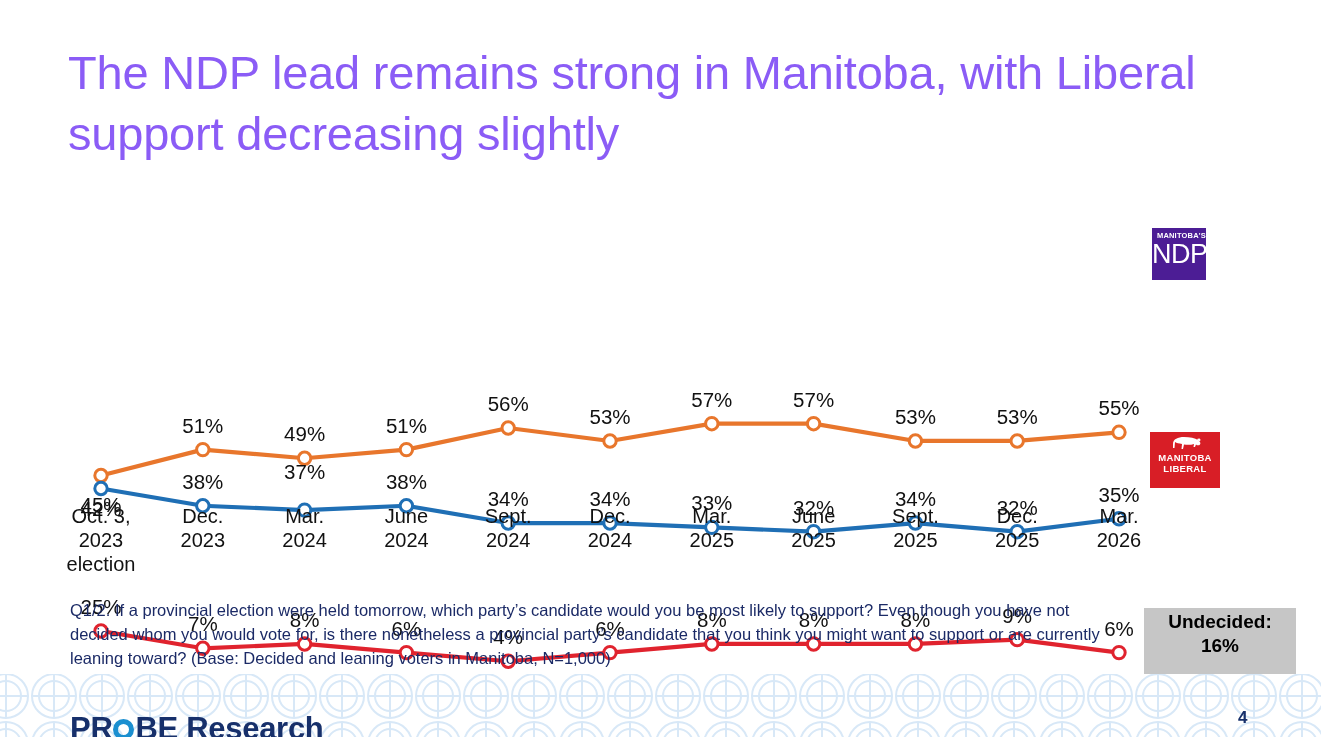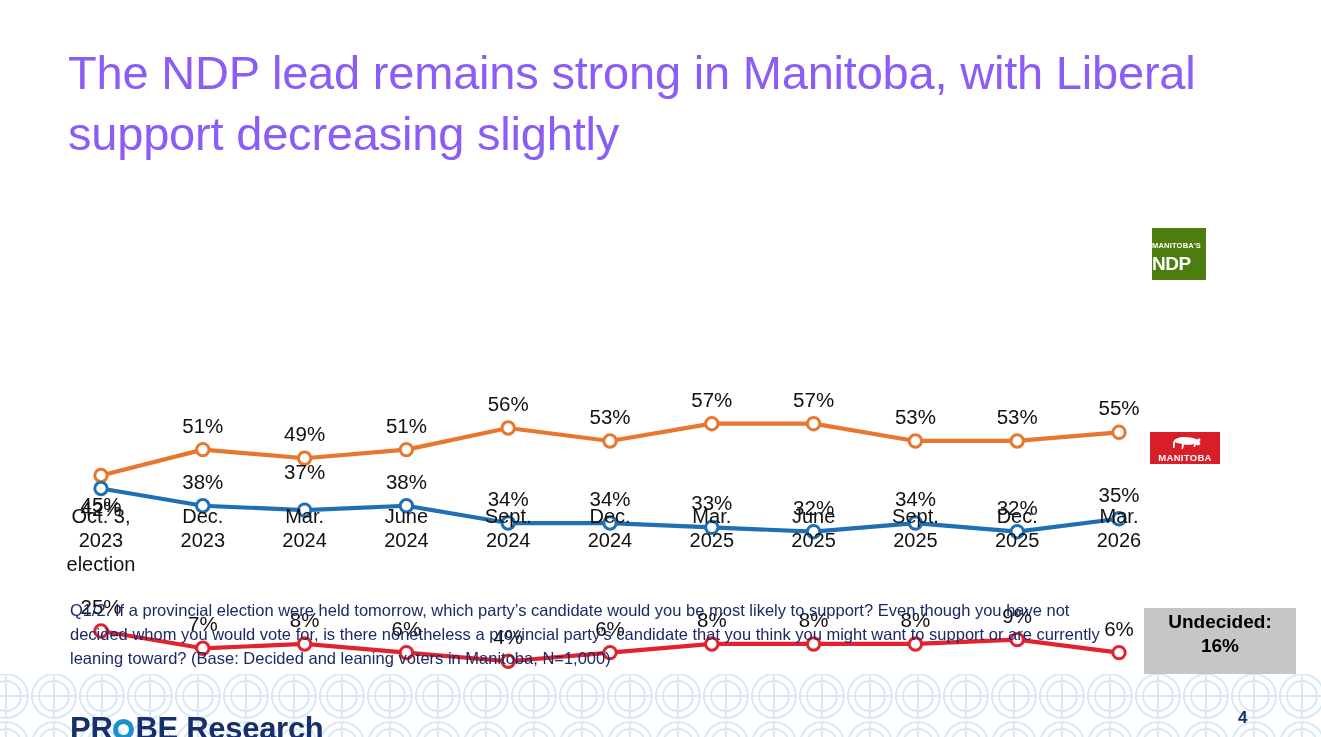--- a/index.html
+++ b/index.html
@@ -31,35 +31,35 @@
   
   .xaxis{position:absolute;left:0;top:300px;width:1321px;height:80px;}
   .xtick{
     position:absolute;transform:translateX(-50%);
     text-align:center;font-size:20px;line-height:24px;color:#111;white-space:nowrap;
   }
 
   
   .logo{position:absolute;}
   .ndp-logo{
-    left:1152px;top:228px;width:54px;height:52px;background:#4d7c0f;
-    color:#fff;text-align:left;box-sizing:border-box;padding-top:13px;
+    left:1152px;top:228px;width:54px;height:52px;background:#4c1d95;
+    color:#fff;text-align:right;box-sizing:border-box;padding-top:3px;
   }
   .ndp-logo .sm{font-size:7.5px;font-weight:bold;letter-spacing:0.2px;line-height:9px;}
-  .ndp-logo .lg{font-size:19px;font-weight:bold;line-height:28px;letter-spacing:-0.5px;}
+  .ndp-logo .lg{font-size:27px;font-weight:normal;line-height:28px;letter-spacing:-0.5px;}
 
   .pc-logo{left:1152px;top:318px;width:160px;height:50px;}
   .pc-logo .mark{position:absolute;left:0;top:2px;width:46px;height:44px;}
   .pc-logo .txt{position:absolute;left:50px;top:7px;}
   .pc-logo .t1{font-size:13.5px;font-weight:bold;color:#17306b;letter-spacing:0.2px;line-height:15px;}
   .pc-logo .t2{font-size:13.5px;font-weight:bold;color:#2e9ad6;letter-spacing:0.2px;line-height:15px;}
   .pc-logo .rule{position:absolute;left:50px;top:39px;width:108px;height:2px;background:#e0a0a0;}
 
   .lib-logo{
-    left:1150px;top:432px;width:70px;height:32px;background:#D81E26;
+    left:1150px;top:432px;width:70px;height:56px;background:#D81E26;
     color:#fff;text-align:center;box-sizing:border-box;
   }
   .lib-logo .bison{margin:3px auto 0;display:block;}
   .lib-logo .t{font-size:9.5px;font-weight:bold;line-height:11px;letter-spacing:0.3px;}
 
   
   .footnote{
     position:absolute;left:70px;top:598px;width:1045px;
     font-size:16.5px;line-height:24px;color:#1b2a66;
   }

